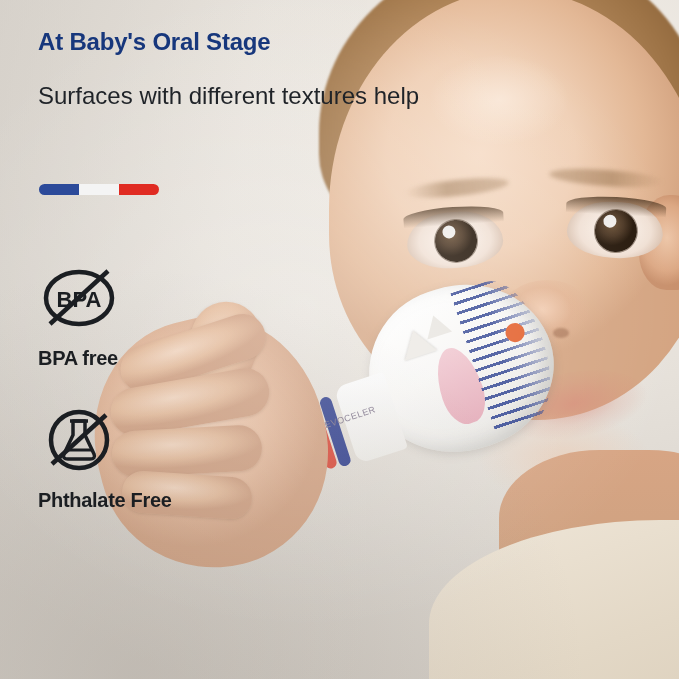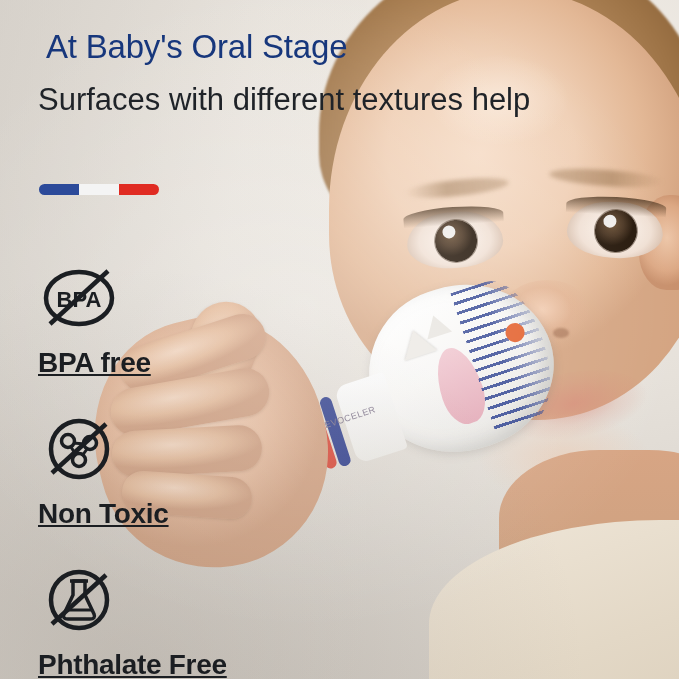--- a/index.html
+++ b/index.html
@@ -207,43 +207,43 @@
   }
   .toy-ball {
     position: absolute; left: -14px; top: 74px; width: 86px; height: 86px; border-radius: 50%;
     background: radial-gradient(35% 32% at 34% 28%, #5a63c9 0%, #2e35a8 45%, #1b2073 100%);
     box-shadow: inset -6px -6px 14px rgba(10,14,60,.55), 0 3px 8px rgba(80,80,110,.35);
   }
 
   
   .headline {
     position: absolute; left: 38px; top: 28px;
-    font-size: 33px; font-weight: normal; color: #17377c; letter-spacing: -.2px; margin-left: 8px;
+    font-size: 24px; font-weight: bold; color: #17377c; letter-spacing: -.2px;
   }
   .subline {
     position: absolute; left: 38px; top: 80px; width: 620px;
-    font-size: 31px; line-height: 1.32; color: #1f2328; font-weight: 300;
+    font-size: 24px; line-height: 1.32; color: #1f2328; font-weight: 300;
   }
 
   
   .tricolor {
     position: absolute; left: 39px; top: 184px; width: 120px; height: 11px;
     border-radius: 6px; overflow: hidden; display: flex;
   }
   .tricolor span { height: 100%; }
   .tri-blue { width: 33.34%; background: #2c4a9a; }
   .tri-white { width: 33.33%; background: #f4f4f4; }
   .tri-red { width: 33.33%; background: #e02b22; }
 
   
   .features { position: absolute; left: 38px; top: 262px; width: 300px; }
   .feature { margin-bottom: 34px; }
   .feature .ficon { display: block; margin-left: 2px; }
   .feature .flabel {
-    margin-top: 9px; font-size: 28px; font-weight: bold; color: #1b1e22; letter-spacing: -.3px; text-decoration: underline;
+    margin-top: 9px; font-size: 20px; font-weight: bold; color: #1b1e22; letter-spacing: -.3px;
   }
 </style>
 </head>
 <body>
 
 <div class="canvas">
 
   <div class="photo-bg"></div>
   <div class="bg-shadow-left"></div>
 
@@ -321,35 +321,20 @@
       <span class="ficon">
         <svg width="78" height="72" viewBox="0 0 78 72" aria-hidden="true">
           <ellipse cx="39" cy="36" rx="33" ry="26" fill="none" stroke="#1b1e22" stroke-width="4.5"></ellipse>
           <text x="39" y="45" text-anchor="middle" font-family="Liberation Sans, sans-serif" font-size="22" font-weight="bold" fill="#1b1e22">BPA</text>
           <line x1="10" y1="62" x2="68" y2="9" stroke="#1b1e22" stroke-width="4.5"></line>
         </svg>
       </span>
       <div class="flabel">BPA free</div>
     </div>
 
-    <div class="feature">
-      <span class="ficon">
-        <svg width="78" height="72" viewBox="0 0 78 72" aria-hidden="true">
-          <circle cx="39" cy="36" r="28" fill="none" stroke="#1b1e22" stroke-width="4.5"></circle>
-          <circle cx="28" cy="28" r="6.5" fill="none" stroke="#1b1e22" stroke-width="3.5"></circle>
-          <circle cx="50" cy="30" r="6.5" fill="none" stroke="#1b1e22" stroke-width="3.5"></circle>
-          <circle cx="39" cy="47" r="6.5" fill="none" stroke="#1b1e22" stroke-width="3.5"></circle>
-          <line x1="33" y1="30" x2="45" y2="31" stroke="#1b1e22" stroke-width="3"></line>
-          <line x1="31" y1="34" x2="36" y2="42" stroke="#1b1e22" stroke-width="3"></line>
-          <line x1="47" y1="36" x2="42" y2="43" stroke="#1b1e22" stroke-width="3"></line>
-          <line x1="12" y1="60" x2="66" y2="11" stroke="#1b1e22" stroke-width="4.5"></line>
-        </svg>
-      </span>
-      <div class="flabel">Non Toxic</div>
-    </div>
 
     <div class="feature">
       <span class="ficon">
         <svg width="78" height="72" viewBox="0 0 78 72" aria-hidden="true">
           <circle cx="39" cy="36" r="28" fill="none" stroke="#1b1e22" stroke-width="4.5"></circle>
           <path d="M33 17 L33 31 L24 50 Q22 55 28 55 L50 55 Q56 55 54 50 L45 31 L45 17 Z" fill="none" stroke="#1b1e22" stroke-width="3.5" stroke-linejoin="round"></path>
           <line x1="30" y1="17" x2="48" y2="17" stroke="#1b1e22" stroke-width="3.5"></line>
           <line x1="26" y1="46" x2="52" y2="46" stroke="#1b1e22" stroke-width="3"></line>
           <line x1="12" y1="60" x2="66" y2="11" stroke="#1b1e22" stroke-width="4.5"></line>
         </svg>

